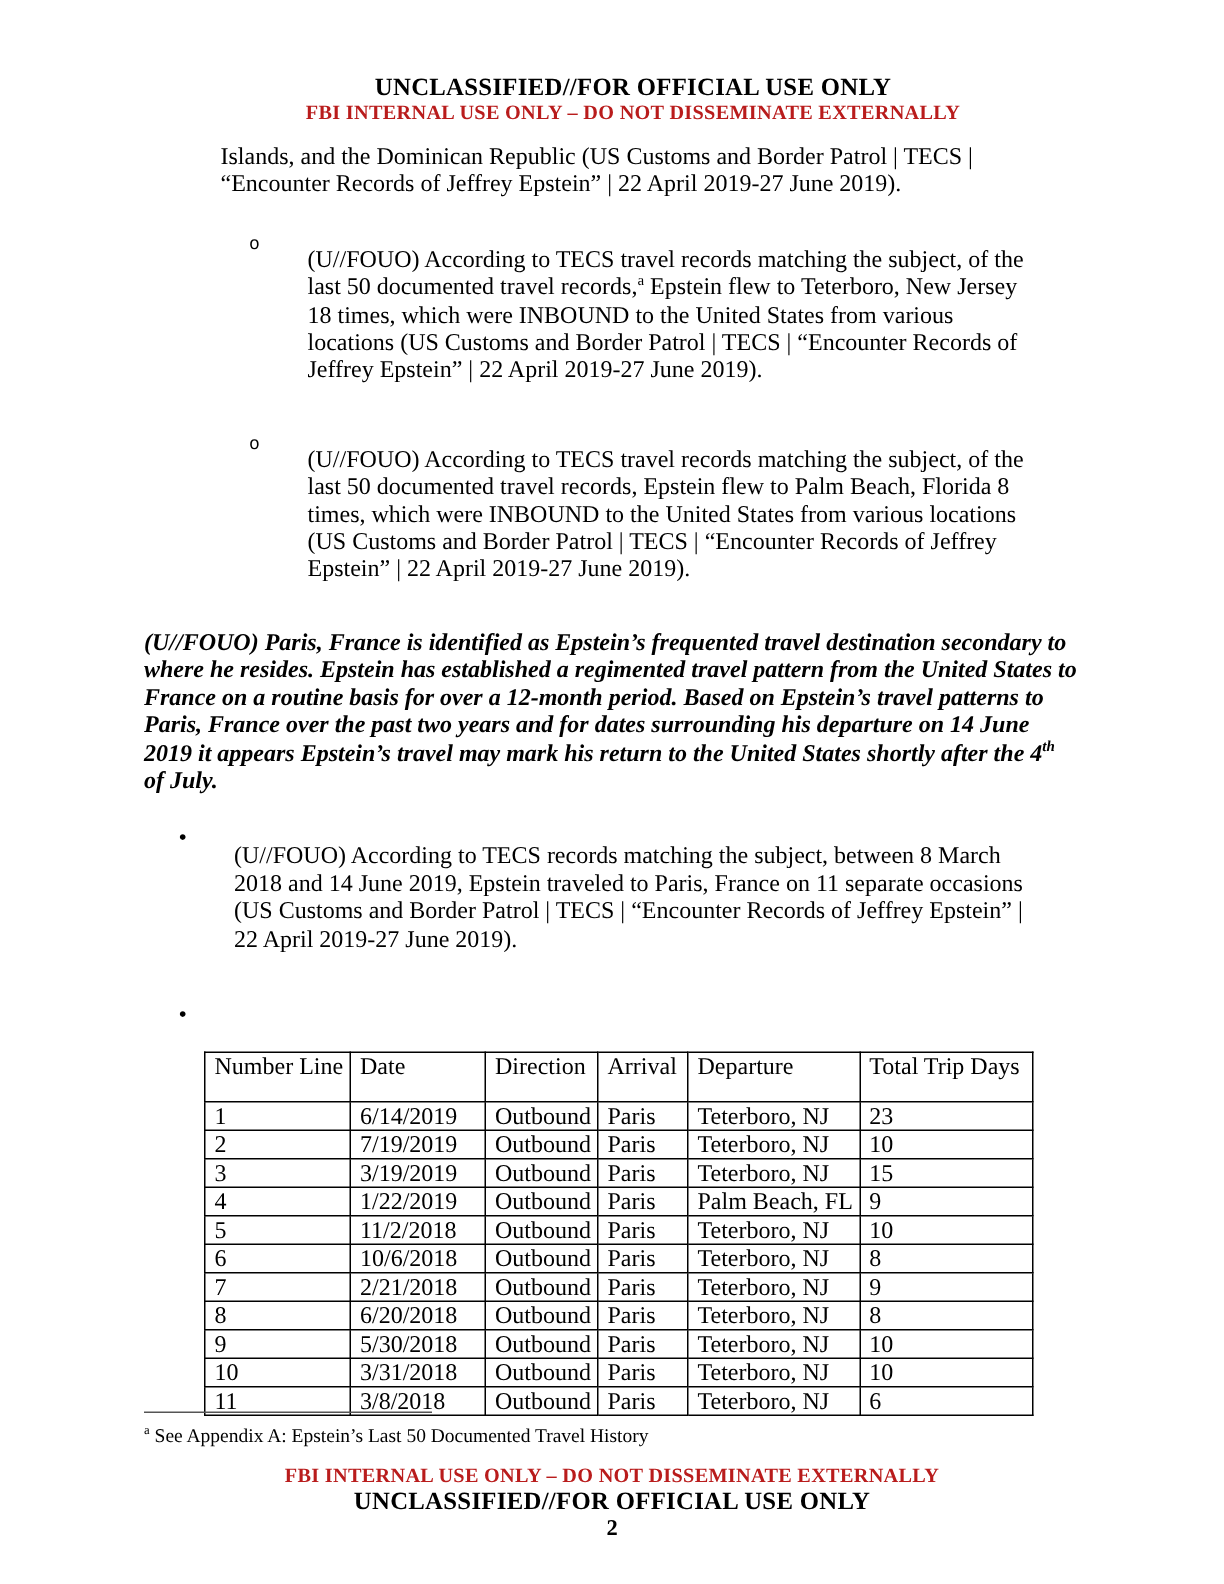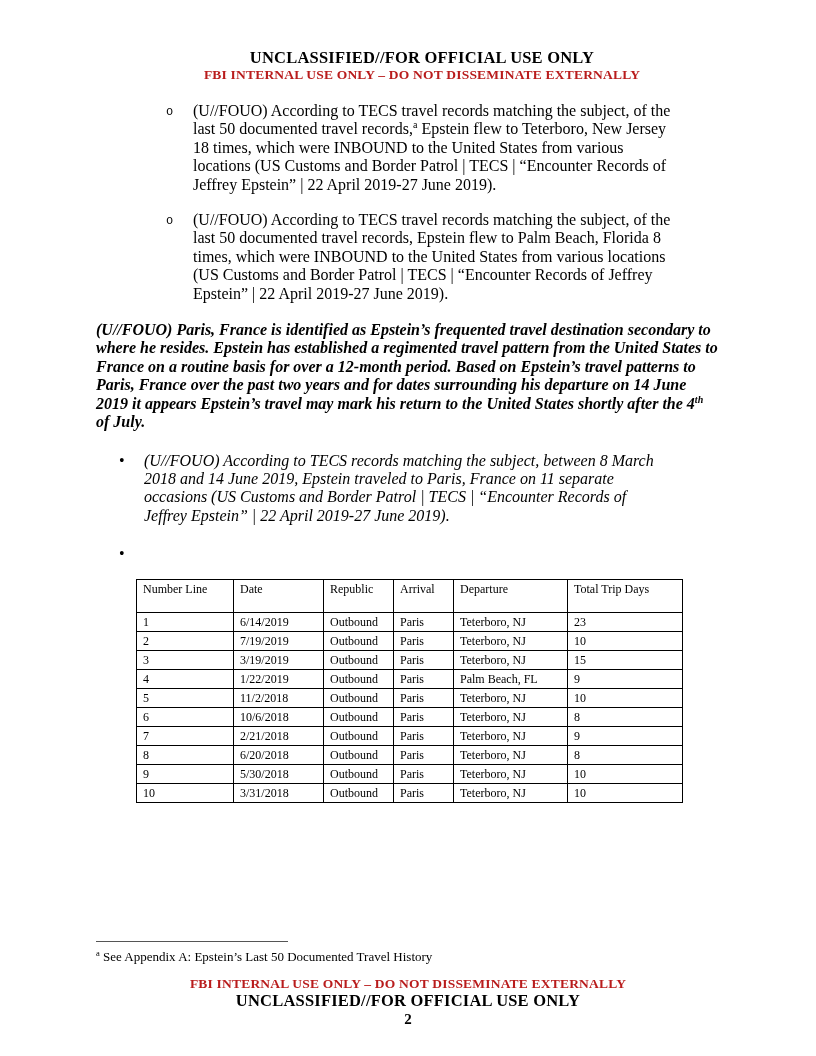--- a/index.html
+++ b/index.html
@@ -15,51 +15,51 @@
     line-height:18.4px;
     color:#000000;
     overflow:hidden;
   }
   .center { text-align:center; }
   .bold { font-weight:bold; }
   .red { color:#b91c1c; }
   .hdr-cls { font-size:16.5px; line-height:18px; letter-spacing:0.2px; }
   .hdr-warn { font-size:13.5px; line-height:15px; letter-spacing:0.2px; }
 
-  p { margin:0; }
+  p { margin:12px; }
   .intro { margin:14px 0 0 51px; width:525px; }
 
   .sub-bullet { display:flex; margin-left:70px; }
   .sub-bullet .marker {
     flex:0 0 27px; width:27px;
     font-family:"Liberation Mono","DejaVu Sans Mono",monospace;
     font-size:12px; padding-top:1px;
   }
   .sub-bullet .btext { width:484px; }
   .sb1 { margin-top:20px; }
   .sb2 { margin-top:17px; }
 
   .analyst {
     margin:18px 0 0 0; width:624px;
     font-style:italic;
     font-weight:bold;
   }
 
   .bullet { display:flex; margin-left:23px; }
   .bullet .marker { flex:0 0 25px; width:25px; font-size:16px; }
-  .bullet .btext { width:528px;font-style:italic; }
+  .bullet .btext { width:528px; }
   .b1 { margin-top:20px; }
   .b2 { margin-top:20px; }
 
   sup { font-size:10px; line-height:0; vertical-align:super; }
 
   table.travel {
     border-collapse:collapse;
     margin:15px 0 0 40px;
-    font-size:12px; line-height:17px;
+    font-size:16px; line-height:17px;
   }
   table.travel th, table.travel td {
     border:1px solid #000;
     font-weight:normal;
     text-align:left;
     vertical-align:top;
     padding:1px 4px 0 6px;
     white-space:nowrap;
   }
   table.travel thead th { height:31px; }
@@ -81,20 +81,21 @@
   .ftr-page { font-size:15px; line-height:19px; }
 </style>
 </head>
 <body>
 
 <div class="page">
 
   <div class="center hdr-cls bold">UNCLASSIFIED//FOR OFFICIAL USE ONLY</div>
   <div class="center hdr-warn bold red">FBI INTERNAL USE ONLY – DO NOT DISSEMINATE EXTERNALLY</div>
 
+  <p class="intro">Islands, and the Dominican Republic (US Customs and Border Patrol | TECS | “Encounter Records of Jeffrey Epstein” | 22 April 2019-27 June 2019).</p>
 
   <div class="sub-bullet sb1">
     <span class="marker">o</span>
     <p class="btext"><span>(U//FOUO) According to TECS travel records matching the subject, of the last 50 documented travel records,</span><sup>a</sup><span> Epstein flew to Teterboro, New Jersey 18 times, which were INBOUND to the United States from various locations (US Customs and Border Patrol | TECS | “Encounter Records of Jeffrey Epstein” | 22 April 2019-27 June 2019).</span></p>
   </div>
 
   <div class="sub-bullet sb2">
     <span class="marker">o</span>
     <p class="btext">(U//FOUO) According to TECS travel records matching the subject, of the last 50 documented travel records, Epstein flew to Palm Beach, Florida 8 times, which were INBOUND to the United States from various locations (US Customs and Border Patrol | TECS | “Encounter Records of Jeffrey Epstein” | 22 April 2019-27 June 2019).</p>
   </div>
@@ -116,21 +117,21 @@
         <col style="width:90px">
         <col style="width:70px">
       <col style="width:60px">
         <col style="width:114px">
         <col style="width:115px">
     </colgroup>
     <thead>
       <tr>
         <th>Number Line</th>
         <th>Date</th>
-        <th>Republic</th>
+        <th>Direction</th>
         <th>Arrival</th>
         <th>Departure</th>
         <th>Total Trip Days</th>
       </tr>
     </thead>
     <tbody>
         <tr>
           <td>1</td>
           <td>6/14/2019</td>
           <td>Outbound</td>
@@ -203,20 +204,28 @@
           <td>10</td>
         </tr>
         <tr>
           <td>10</td>
           <td>3/31/2018</td>
           <td>Outbound</td>
           <td>Paris</td>
           <td>Teterboro, NJ</td>
           <td>10</td>
         </tr>
+        <tr>
+          <td>11</td>
+          <td>3/8/2018</td>
+          <td>Outbound</td>
+          <td>Paris</td>
+          <td>Teterboro, NJ</td>
+          <td>6</td>
+        </tr>
       </tbody>
   </table>
 
   <div class="footnote">
     <div class="footnote-rule"></div>
     <div><sup>a</sup><span> See Appendix A: Epstein’s Last 50 Documented Travel History</span></div>
   </div>
 
   <div class="footer">
     <div class="ftr-warn bold red">FBI INTERNAL USE ONLY – DO NOT DISSEMINATE EXTERNALLY</div>

